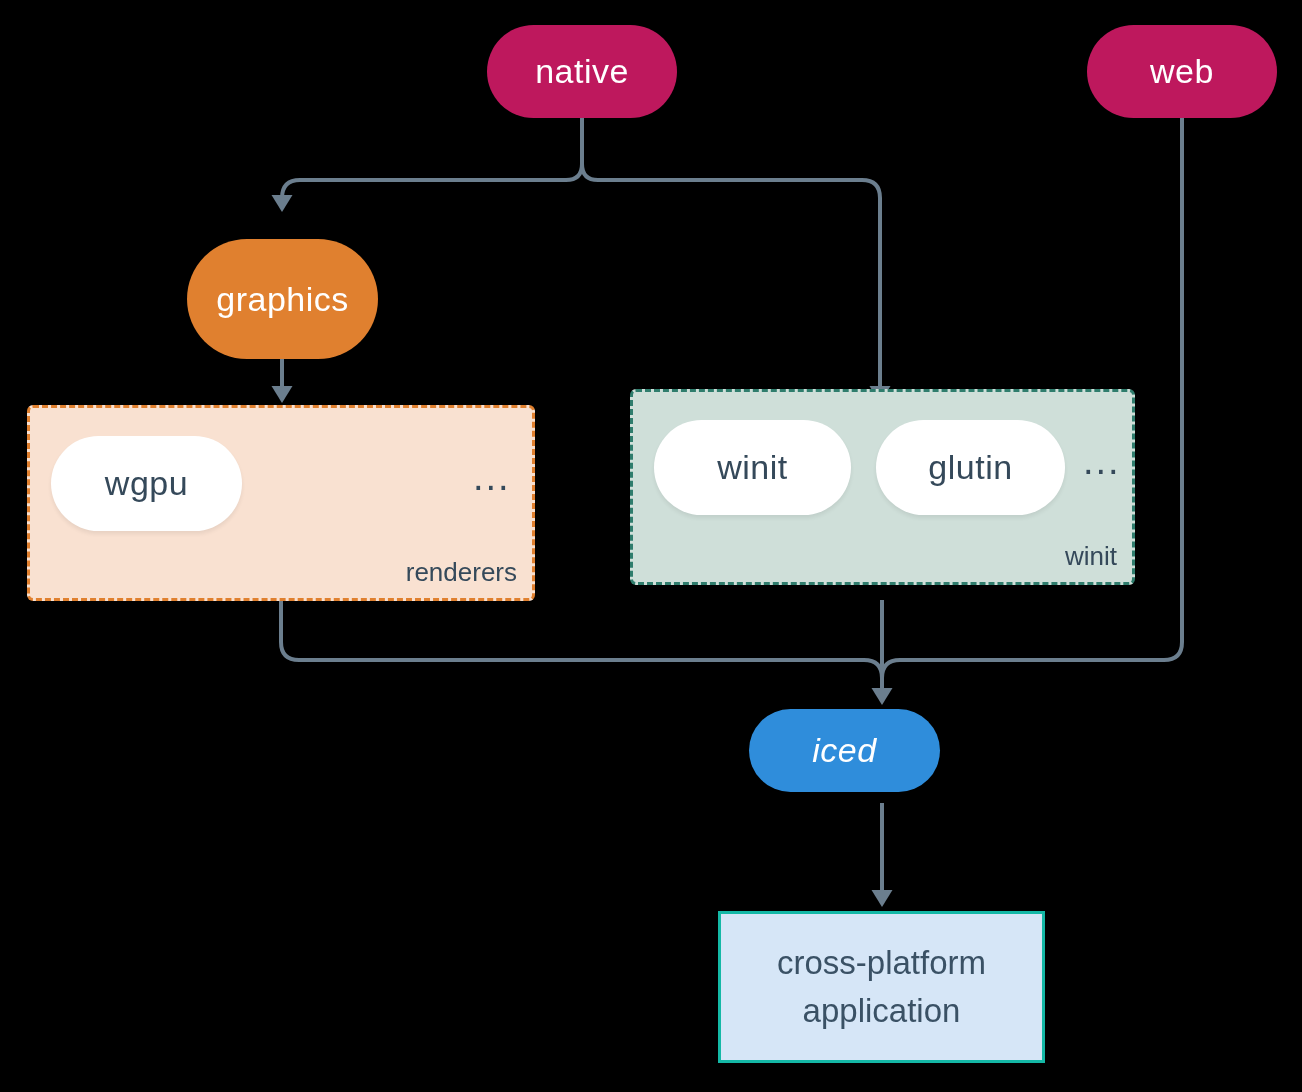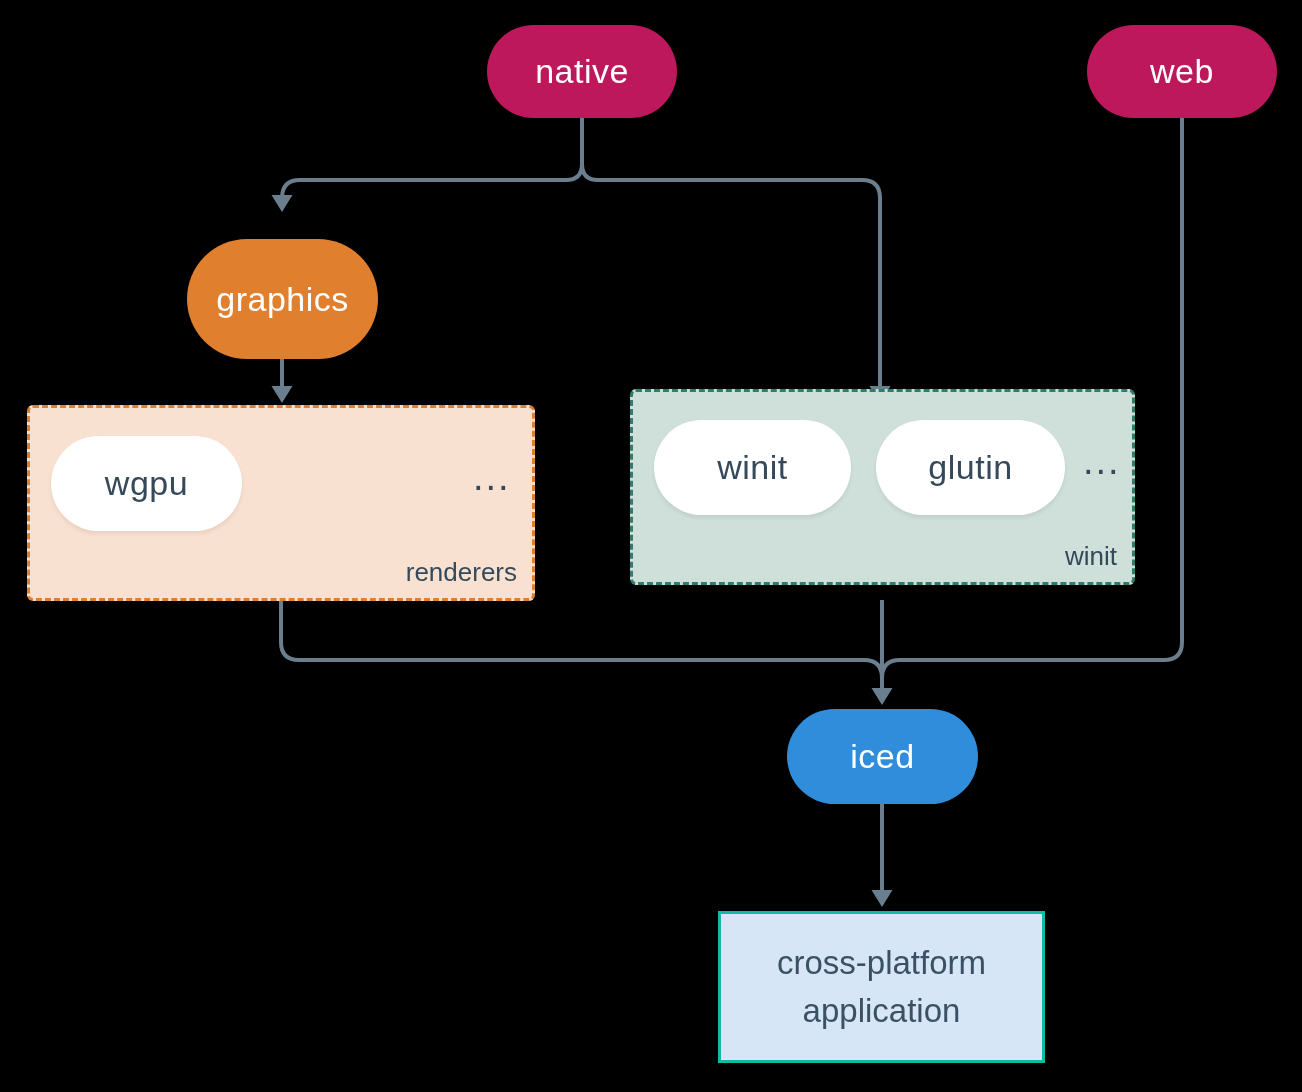--- a/index.html
+++ b/index.html
@@ -107,21 +107,21 @@
     <div class="pill white" style="left:21px;top:28px;width:197px;height:95px;">
       <span>winit</span>
     </div>
     <div class="pill white" style="left:243px;top:28px;width:189px;height:95px;">
       <span>glutin</span>
     </div>
     <span class="dots" style="left:450px;top:48px;">...</span>
     <span class="group-label">winit</span>
   </div>
 
-  <div class="pill solid iced" style="left:787px;top:709px;width:191px;height:95px;">
+  <div class="pill solid iced" style="left:749px;top:709px;width:191px;height:83px;font-style:italic;">
     <span>iced</span>
   </div>
 
   <div class="appbox" style="left:718px;top:911px;width:327px;height:152px;">
     <div class="label">cross-platform application</div>
   </div>
 
 </div>
 
 </body></html>

